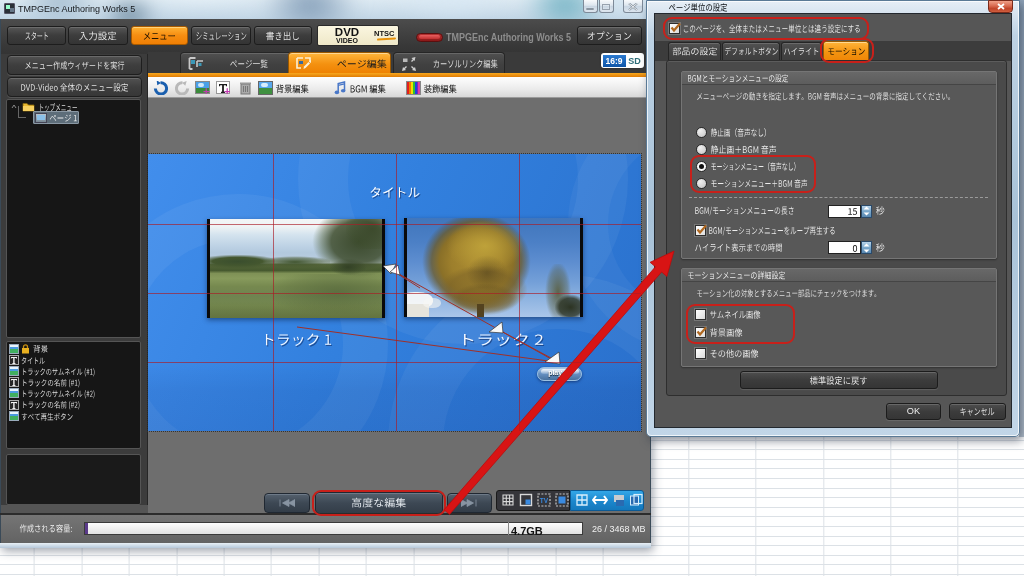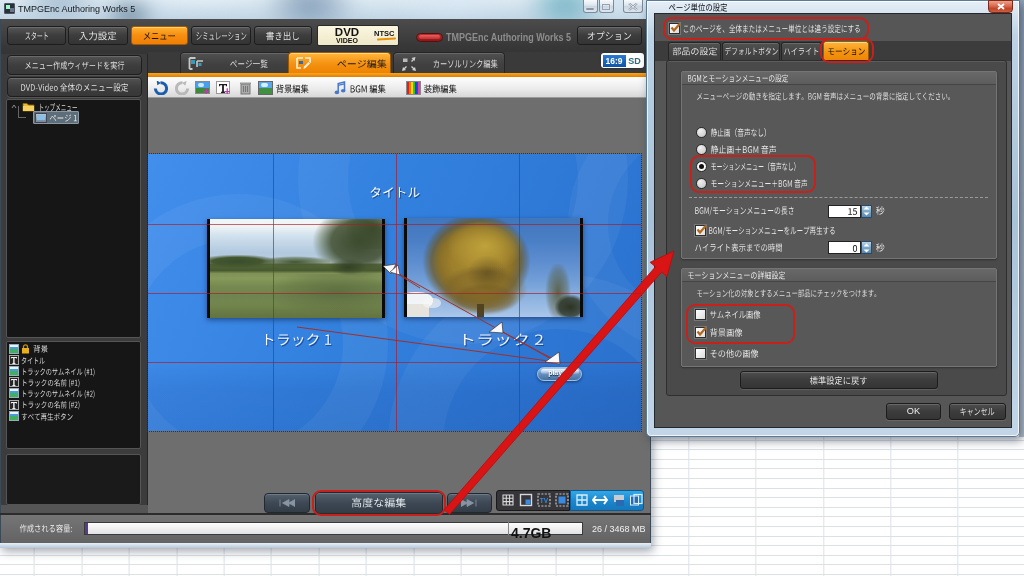--- a/index.html
+++ b/index.html
@@ -387,21 +387,21 @@
     <div class="abs" style="left:0;top:513px;width:651px;height:2px;background:#2c2c2c"></div>
     <div class="abs" style="left:1px;top:515px;width:649px;height:28px;background:linear-gradient(180deg,#757575,#636363)"></div>
     <svg style="position:absolute;left:14.5px;top:521.2px;overflow:visible" width="62" height="14">
       <g transform="translate(4.5 10.8) scale(0.8091 1)">
         <path d="M4.7 -7.5C4.3 -6.1 3.6 -4.8 2.7 -4.0C2.9 -3.9 3.2 -3.6 3.3 -3.5C3.7 -4.0 4.2 -4.7 4.6 -5.4H5.2V0.7H5.9V-1.5H8.6V-2.1H5.9V-3.5H8.5V-4.1H5.9V-5.4H8.7V-6.1H4.9C5.1 -6.5 5.2 -6.9 5.4 -7.3ZM2.6 -7.5C2.1 -6.2 1.2 -4.8 0.3 -3.9C0.4 -3.8 0.6 -3.4 0.7 -3.3C1.0 -3.6 1.3 -3.9 1.6 -4.3V0.7H2.3V-5.4C2.6 -6.0 3.0 -6.7 3.2 -7.3Z M13.9 -7.6C13.9 -7.0 13.9 -6.5 13.9 -6.0H10.2V-3.5C10.2 -2.3 10.1 -0.8 9.3 0.3C9.5 0.4 9.8 0.6 9.9 0.8C10.7 -0.4 10.9 -2.2 10.9 -3.5V-3.6H12.5C12.5 -2.0 12.4 -1.4 12.3 -1.3C12.2 -1.2 12.2 -1.2 12.0 -1.2C11.9 -1.2 11.5 -1.2 11.1 -1.2C11.2 -1.1 11.2 -0.8 11.2 -0.6C11.7 -0.6 12.1 -0.6 12.3 -0.6C12.6 -0.6 12.7 -0.7 12.9 -0.9C13.1 -1.1 13.1 -1.9 13.2 -3.9C13.2 -4.0 13.2 -4.2 13.2 -4.2H10.9V-5.4H14.0C14.1 -3.9 14.3 -2.6 14.7 -1.5C14.1 -0.9 13.4 -0.3 12.6 0.1C12.7 0.3 13.0 0.5 13.1 0.7C13.8 0.3 14.4 -0.2 14.9 -0.8C15.3 0.1 15.9 0.7 16.6 0.7C17.3 0.7 17.5 0.2 17.6 -1.3C17.5 -1.4 17.2 -1.5 17.0 -1.7C17.0 -0.5 16.9 -0.0 16.6 -0.0C16.2 -0.0 15.8 -0.5 15.4 -1.4C16.1 -2.3 16.6 -3.3 17.0 -4.5L16.3 -4.7C16.0 -3.8 15.7 -2.9 15.2 -2.2C14.9 -3.1 14.8 -4.2 14.7 -5.4H17.6V-6.0H14.6C14.6 -6.5 14.6 -7.0 14.6 -7.6ZM15.0 -7.1C15.6 -6.8 16.3 -6.4 16.6 -6.0L17.1 -6.5C16.7 -6.8 16.0 -7.2 15.4 -7.5Z M20.8 -2.8 20.1 -3.0C19.9 -2.4 19.7 -2.0 19.7 -1.5C19.7 -0.3 20.8 0.4 22.5 0.4C23.5 0.4 24.2 0.3 24.8 0.2L24.8 -0.5C24.2 -0.4 23.4 -0.3 22.5 -0.3C21.2 -0.3 20.4 -0.7 20.4 -1.6C20.4 -2.0 20.5 -2.4 20.8 -2.8ZM19.4 -5.7 19.4 -5.0C20.9 -4.8 22.1 -4.8 23.2 -4.9C23.5 -4.2 24.0 -3.4 24.3 -2.9C24.0 -2.9 23.3 -3.0 22.8 -3.0L22.8 -2.4C23.4 -2.4 24.5 -2.3 24.9 -2.2L25.3 -2.7C25.2 -2.8 25.0 -3.0 24.9 -3.2C24.6 -3.6 24.2 -4.3 23.9 -5.0C24.5 -5.1 25.2 -5.2 25.8 -5.4L25.7 -6.1C25.1 -5.9 24.3 -5.7 23.7 -5.6C23.5 -6.2 23.3 -6.8 23.3 -7.2L22.5 -7.1C22.6 -6.8 22.7 -6.6 22.7 -6.4L23.0 -5.6C22.0 -5.5 20.7 -5.5 19.4 -5.7Z M29.6 -6.5 29.6 -5.6C29.1 -5.5 28.6 -5.5 28.3 -5.5C28.1 -5.5 27.9 -5.5 27.7 -5.5L27.8 -4.7L29.5 -5.0L29.5 -4.1C29.0 -3.4 28.0 -2.0 27.5 -1.3L27.9 -0.7C28.4 -1.3 29.0 -2.2 29.4 -2.8L29.4 -2.5C29.4 -1.5 29.4 -1.1 29.4 -0.2C29.4 -0.0 29.4 0.2 29.3 0.3H30.1C30.1 0.2 30.1 -0.0 30.1 -0.2C30.0 -1.0 30.1 -1.6 30.1 -2.4C30.1 -2.7 30.1 -3.1 30.1 -3.4C30.9 -4.3 32.0 -5.2 32.7 -5.2C33.2 -5.2 33.5 -4.9 33.5 -4.4C33.5 -3.5 33.1 -2.1 33.1 -1.1C33.1 -0.3 33.5 0.1 34.1 0.1C34.7 0.1 35.3 -0.2 35.8 -0.7L35.6 -1.5C35.2 -1.0 34.7 -0.7 34.3 -0.7C34.0 -0.7 33.8 -1.0 33.8 -1.3C33.8 -2.2 34.2 -3.7 34.2 -4.6C34.2 -5.4 33.7 -5.8 32.9 -5.8C32.0 -5.8 30.8 -5.0 30.1 -4.3L30.2 -4.8C30.3 -5.1 30.5 -5.3 30.6 -5.5L30.3 -5.8L30.3 -5.8C30.3 -6.4 30.4 -6.9 30.4 -7.1L29.6 -7.1C29.6 -6.9 29.6 -6.7 29.6 -6.5Z M41.2 -0.3C41.0 -0.3 40.8 -0.2 40.5 -0.2C39.8 -0.2 39.3 -0.5 39.3 -0.9C39.3 -1.3 39.6 -1.5 40.0 -1.5C40.7 -1.5 41.1 -1.0 41.2 -0.3ZM38.1 -6.6 38.2 -5.9C38.4 -5.9 38.6 -5.9 38.8 -5.9C39.2 -6.0 41.0 -6.0 41.5 -6.1C41.1 -5.7 39.9 -4.7 39.4 -4.3C38.9 -3.9 37.8 -2.9 37.0 -2.3L37.5 -1.8C38.7 -2.9 39.5 -3.6 41.0 -3.6C42.1 -3.6 43.0 -2.9 43.0 -2.0C43.0 -1.3 42.6 -0.7 41.9 -0.5C41.8 -1.3 41.1 -2.1 40.0 -2.1C39.2 -2.1 38.6 -1.5 38.6 -0.9C38.6 -0.1 39.4 0.4 40.6 0.4C42.5 0.4 43.7 -0.5 43.7 -2.0C43.7 -3.2 42.6 -4.1 41.1 -4.1C40.7 -4.1 40.3 -4.1 39.9 -3.9C40.6 -4.5 41.8 -5.6 42.3 -5.9C42.4 -6.0 42.6 -6.1 42.8 -6.3L42.4 -6.8C42.3 -6.8 42.1 -6.7 41.9 -6.7C41.4 -6.7 39.2 -6.6 38.8 -6.6C38.6 -6.6 38.3 -6.6 38.1 -6.6Z M48.0 -5.7C47.5 -5.0 46.6 -4.4 45.8 -4.0C46.0 -3.9 46.2 -3.6 46.3 -3.5C47.1 -3.9 48.0 -4.7 48.6 -5.5ZM50.3 -5.3C51.1 -4.8 52.1 -4.0 52.6 -3.5L53.1 -4.0C52.6 -4.5 51.6 -5.2 50.7 -5.7ZM52.0 -2.0C52.4 -1.7 52.9 -1.5 53.3 -1.3C53.4 -1.5 53.5 -1.7 53.7 -1.9C52.3 -2.5 50.8 -3.5 49.8 -4.7H49.1C48.4 -3.7 46.9 -2.5 45.4 -1.8C45.5 -1.6 45.7 -1.4 45.8 -1.2C46.2 -1.4 46.6 -1.6 47.0 -1.9V0.7H47.7V0.4H51.3V0.7H52.0ZM49.5 -4.1C50.0 -3.5 50.7 -2.8 51.5 -2.3H47.6C48.4 -2.9 49.1 -3.5 49.5 -4.1ZM47.7 -0.2V-1.7H51.3V-0.2ZM45.7 -6.7V-5.1H46.4V-6.1H52.6V-5.1H53.3V-6.7H49.8V-7.6H49.1V-6.7Z M56.2 -6.0H60.7V-5.5H56.2ZM56.2 -6.9H60.7V-6.4H56.2ZM55.6 -7.3V-5.1H61.4V-7.3ZM54.5 -4.7V-4.2H62.5V-4.7ZM56.1 -2.5H58.2V-1.9H56.1ZM58.8 -2.5H61.0V-1.9H58.8ZM56.1 -3.4H58.2V-2.9H56.1ZM58.8 -3.4H61.0V-2.9H58.8ZM54.4 -0.0V0.5H62.6V-0.0H58.8V-0.5H61.9V-1.0H58.8V-1.5H61.7V-3.8H55.4V-1.5H58.2V-1.0H55.2V-0.5H58.2V-0.0Z M64.3 -3.5C64.6 -3.5 64.8 -3.8 64.8 -4.1C64.8 -4.5 64.6 -4.8 64.3 -4.8C63.9 -4.8 63.7 -4.5 63.7 -4.1C63.7 -3.8 63.9 -3.5 64.3 -3.5ZM64.3 0.1C64.6 0.1 64.8 -0.1 64.8 -0.5C64.8 -0.9 64.6 -1.1 64.3 -1.1C63.9 -1.1 63.7 -0.9 63.7 -0.5C63.7 -0.1 63.9 0.1 64.3 0.1Z" fill="#efefef"></path>
       </g>
     </svg>
     <div class="abs" style="left:84px;top:522px;width:499px;height:13px;background:linear-gradient(180deg,#fdfdfd,#e2e2e2);border:1px solid #3a3a3a"></div>
     <div class="abs" style="left:85px;top:523px;width:3px;height:11px;background:#5a3a8a"></div>
     <div class="abs" style="left:508px;top:522px;width:1px;height:13px;background:#888"></div>
-    <div class="abs" style="left:511px;top:524.5px;font-size:14px;font-weight:bold;color:#111">4.7GB</div>
+    <div class="abs" style="left:511px;top:524.5px;font-size:11px;font-weight:bold;color:#111">4.7GB</div>
     <div class="abs" style="left:592px;top:524px;font-size:9px;color:#f0f0f0">26 / 3468 MB</div>
     <div class="abs" style="left:646px;top:0;width:374px;height:437px;border-radius:0 0 5px 5px;background:linear-gradient(180deg,#e6eef6,#bdd2e4 8%,#a8c2d8 50%,#c2d6e8);box-shadow:3px 4px 10px rgba(30,40,60,.5);border:1px solid #5a7a96"></div>
     <div class="abs" style="left:647px;top:1px;width:372px;height:435px;border-radius:0 0 4px 4px;border:1px solid rgba(255,255,255,.75)"></div>
     <svg style="position:absolute;left:663.5px;top:-0.3px;overflow:visible" width="68" height="14">
       <g transform="translate(4.5 10.8) scale(0.8194 1)">
         <path d="M6.3 -5.4C6.3 -5.8 6.6 -6.1 7.0 -6.1C7.4 -6.1 7.7 -5.8 7.7 -5.4C7.7 -5.0 7.4 -4.7 7.0 -4.7C6.6 -4.7 6.3 -5.0 6.3 -5.4ZM5.9 -5.4C5.9 -4.8 6.4 -4.3 7.0 -4.3C7.6 -4.3 8.1 -4.8 8.1 -5.4C8.1 -6.0 7.6 -6.5 7.0 -6.5C6.4 -6.5 5.9 -6.0 5.9 -5.4ZM0.5 -2.4 1.2 -1.7C1.3 -1.9 1.5 -2.2 1.7 -2.4C2.1 -2.9 2.8 -3.9 3.3 -4.4C3.6 -4.8 3.7 -4.8 4.1 -4.5C4.5 -4.1 5.3 -3.2 5.8 -2.6C6.4 -1.9 7.2 -1.0 7.8 -0.3L8.5 -0.9C7.8 -1.6 6.9 -2.6 6.3 -3.3C5.7 -3.8 5.0 -4.6 4.4 -5.2C3.8 -5.7 3.4 -5.6 2.9 -5.1C2.3 -4.4 1.5 -3.4 1.1 -3.0C0.9 -2.7 0.7 -2.6 0.5 -2.4Z M9.9 -3.9V-3.0C10.2 -3.0 10.7 -3.1 11.2 -3.1C11.8 -3.1 15.4 -3.1 16.1 -3.1C16.5 -3.1 16.9 -3.0 17.1 -3.0V-3.9C16.9 -3.9 16.6 -3.9 16.1 -3.9C15.4 -3.9 11.8 -3.9 11.2 -3.9C10.7 -3.9 10.2 -3.9 9.9 -3.9Z M24.4 -6.7 23.9 -6.5C24.2 -6.1 24.5 -5.6 24.8 -5.1L25.3 -5.3C25.1 -5.7 24.7 -6.4 24.4 -6.7ZM25.6 -7.1 25.1 -6.9C25.4 -6.5 25.7 -6.0 26.0 -5.5L26.5 -5.8C26.3 -6.2 25.9 -6.8 25.6 -7.1ZM20.6 -6.8 20.2 -6.2C20.7 -5.9 21.7 -5.3 22.1 -5.0L22.6 -5.6C22.2 -5.9 21.1 -6.6 20.6 -6.8ZM19.3 -0.4 19.7 0.3C20.5 0.1 21.7 -0.3 22.6 -0.8C24.1 -1.6 25.3 -2.8 26.1 -4.0L25.7 -4.8C24.9 -3.5 23.8 -2.3 22.3 -1.5C21.4 -0.9 20.2 -0.6 19.3 -0.4ZM19.2 -4.8 18.8 -4.2C19.4 -3.9 20.4 -3.3 20.8 -3.0L21.2 -3.6C20.8 -3.9 19.8 -4.5 19.2 -4.8Z M29.0 -3.9H31.1V-2.9H29.0ZM31.8 -3.9H34.1V-2.9H31.8ZM29.0 -5.4H31.1V-4.4H29.0ZM31.8 -5.4H34.1V-4.4H31.8ZM34.0 -7.6C33.8 -7.1 33.4 -6.4 33.0 -6.0H31.4L31.9 -6.2C31.8 -6.6 31.5 -7.1 31.2 -7.6L30.6 -7.3C30.9 -6.9 31.2 -6.3 31.3 -6.0H29.3L29.8 -6.2C29.6 -6.6 29.2 -7.1 28.9 -7.5L28.3 -7.2C28.6 -6.8 29.0 -6.3 29.2 -6.0H28.3V-2.3H31.1V-1.5H27.5V-0.9H31.1V0.7H31.8V-0.9H35.5V-1.5H31.8V-2.3H34.7V-6.0H33.8C34.1 -6.4 34.4 -6.9 34.7 -7.3Z M39.7 -4.4C40.0 -3.2 40.3 -1.7 40.4 -0.8L41.0 -0.9C41.0 -1.8 40.6 -3.3 40.3 -4.5ZM39.0 -5.8V-5.1H44.5V-5.8H42.0V-7.5H41.3V-5.8ZM38.7 -0.3V0.3H44.7V-0.3H42.5C42.9 -1.5 43.4 -3.2 43.7 -4.5L43.0 -4.6C42.8 -3.3 42.3 -1.5 41.9 -0.3ZM38.5 -7.5C38.0 -6.2 37.1 -4.8 36.2 -4.0C36.3 -3.8 36.5 -3.5 36.6 -3.3C36.9 -3.7 37.2 -4.0 37.6 -4.5V0.7H38.2V-5.5C38.6 -6.1 38.9 -6.7 39.1 -7.3Z M49.3 -5.8C49.2 -4.9 49.0 -4.1 48.8 -3.3C48.3 -1.8 47.8 -1.2 47.4 -1.2C47.0 -1.2 46.5 -1.7 46.5 -2.9C46.5 -4.1 47.6 -5.6 49.3 -5.8ZM50.0 -5.8C51.6 -5.7 52.4 -4.5 52.4 -3.2C52.4 -1.6 51.3 -0.8 50.1 -0.5C49.9 -0.5 49.7 -0.4 49.4 -0.4L49.8 0.3C51.9 0.0 53.2 -1.3 53.2 -3.1C53.2 -5.0 51.8 -6.5 49.7 -6.5C47.5 -6.5 45.8 -4.8 45.8 -2.8C45.8 -1.3 46.6 -0.4 47.4 -0.4C48.2 -0.4 48.9 -1.3 49.5 -3.2C49.7 -4.0 49.9 -4.9 50.0 -5.8Z M54.8 -4.8V-4.3H57.5V-4.8ZM54.8 -7.2V-6.7H57.4V-7.2ZM54.8 -3.6V-3.1H57.5V-3.6ZM54.3 -6.1V-5.5H57.8V-6.1ZM58.5 -7.3V-6.2C58.5 -5.6 58.3 -4.8 57.5 -4.2C57.6 -4.2 57.9 -3.9 58.0 -3.8C58.9 -4.4 59.1 -5.4 59.1 -6.2V-6.7H60.7V-5.1C60.7 -4.4 60.8 -4.2 61.4 -4.2C61.5 -4.2 61.9 -4.2 62.0 -4.2C62.5 -4.2 62.7 -4.5 62.7 -5.6C62.5 -5.6 62.3 -5.7 62.1 -5.8C62.1 -4.9 62.1 -4.8 61.9 -4.8C61.8 -4.8 61.5 -4.8 61.5 -4.8C61.3 -4.8 61.3 -4.9 61.3 -5.1V-7.3ZM57.9 -3.7V-3.0H61.3C61.0 -2.3 60.6 -1.8 60.1 -1.3C59.6 -1.8 59.2 -2.4 59.0 -3.0L58.4 -2.8C58.7 -2.1 59.1 -1.4 59.6 -0.9C59.0 -0.4 58.3 -0.1 57.5 0.1C57.6 0.3 57.8 0.5 57.9 0.7C58.7 0.5 59.5 0.1 60.1 -0.4C60.7 0.1 61.5 0.5 62.3 0.7C62.4 0.5 62.6 0.3 62.7 0.1C61.9 -0.1 61.2 -0.4 60.6 -0.8C61.3 -1.5 61.9 -2.4 62.2 -3.5L61.7 -3.7L61.6 -3.7ZM54.8 -2.4V0.6H55.4V0.2H57.4V-2.4ZM55.4 -1.9H56.9V-0.4H55.4Z M65.0 -3.4C64.8 -1.8 64.3 -0.5 63.3 0.3C63.5 0.4 63.8 0.6 63.9 0.8C64.5 0.3 64.9 -0.4 65.2 -1.3C66.0 0.3 67.4 0.6 69.3 0.6H71.4C71.4 0.4 71.5 0.1 71.6 -0.1C71.2 -0.1 69.6 -0.1 69.3 -0.1C68.8 -0.1 68.3 -0.1 67.8 -0.2V-2.0H70.5V-2.7H67.8V-4.2H70.2V-4.8H64.9V-4.2H67.1V-0.4C66.4 -0.6 65.8 -1.2 65.5 -2.1C65.6 -2.5 65.6 -2.9 65.7 -3.3ZM63.7 -6.5V-4.6H64.4V-5.9H70.6V-4.6H71.3V-6.5H67.8V-7.6H67.1V-6.5Z" fill="#101418"></path>
       </g>
     </svg>
     <div class="abs" style="left:988px;top:0px;width:25px;height:13px;border-radius:0 0 4px 4px;background:linear-gradient(180deg,#f0a088,#d86a50 45%,#c04328 70%,#d06040);border:1px solid #7a2a1a"></div>
     <svg class="abs" style="left:997px;top:3px" width="8" height="7" viewBox="0 0 8 7">

